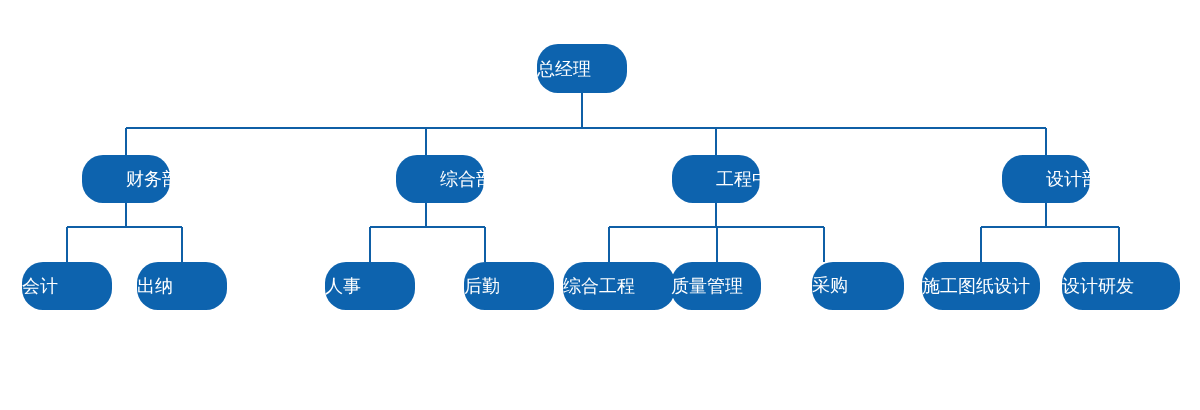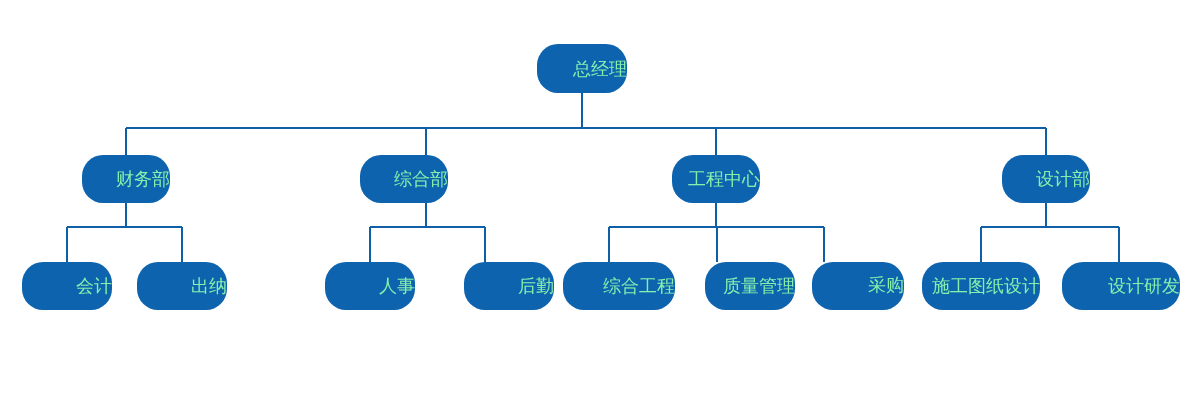--- a/index.html
+++ b/index.html
@@ -20,47 +20,47 @@
     left: 0;
     top: 0;
     width: 1200px;
     height: 410px;
     pointer-events: none;
   }
   .node {
     position: absolute;
     display: flex;
     align-items: center;
-    justify-content: flex-end;
+    justify-content: flex-start;
     background: #0d63ae;
-    color: #86efac;
+    color: #ffffff;
     border-radius: 21px;
     font-size: 18px;
     line-height: 1;
     white-space: nowrap;
     box-sizing: border-box;
   }
   .node span { display: block; }
 
   
   .n-root  { left: 537px;  top: 44px;  width: 90px;  height: 49px; }
   
   .n-l2 { top: 155px; width: 88px; height: 48px; padding-left: 44px; }
   .n-finance   { left: 82px; }
-  .n-general   { left: 360px; }
+  .n-general   { left: 396px; }
   .n-engineer  { left: 672px; }
   .n-design    { left: 1002px; }
   
   .n-l3 { top: 262px; height: 48px; }
   .n-accounting   { left: 22px;   width: 90px; }
   .n-cashier      { left: 137px;  width: 90px; }
   .n-hr           { left: 325px;  width: 90px; }
   .n-logistics    { left: 464px;  width: 90px; }
   .n-geneng       { left: 563px;  width: 112px; }
-  .n-quality      { left: 705px;  width: 90px; }
+  .n-quality      { left: 671px;  width: 90px; }
   .n-procurement  { left: 812px;  width: 92px; font-family: Liberation Mono, monospace; }
   .n-drawing      { left: 922px;  width: 118px; }
   .n-rnd          { left: 1062px; width: 118px; }
 </style>
 </head>
 <body>
 
 <div class="canvas">
 
   <svg class="connectors" viewBox="0 0 1200 410" xmlns="http://www.w3.org/2000/svg">

